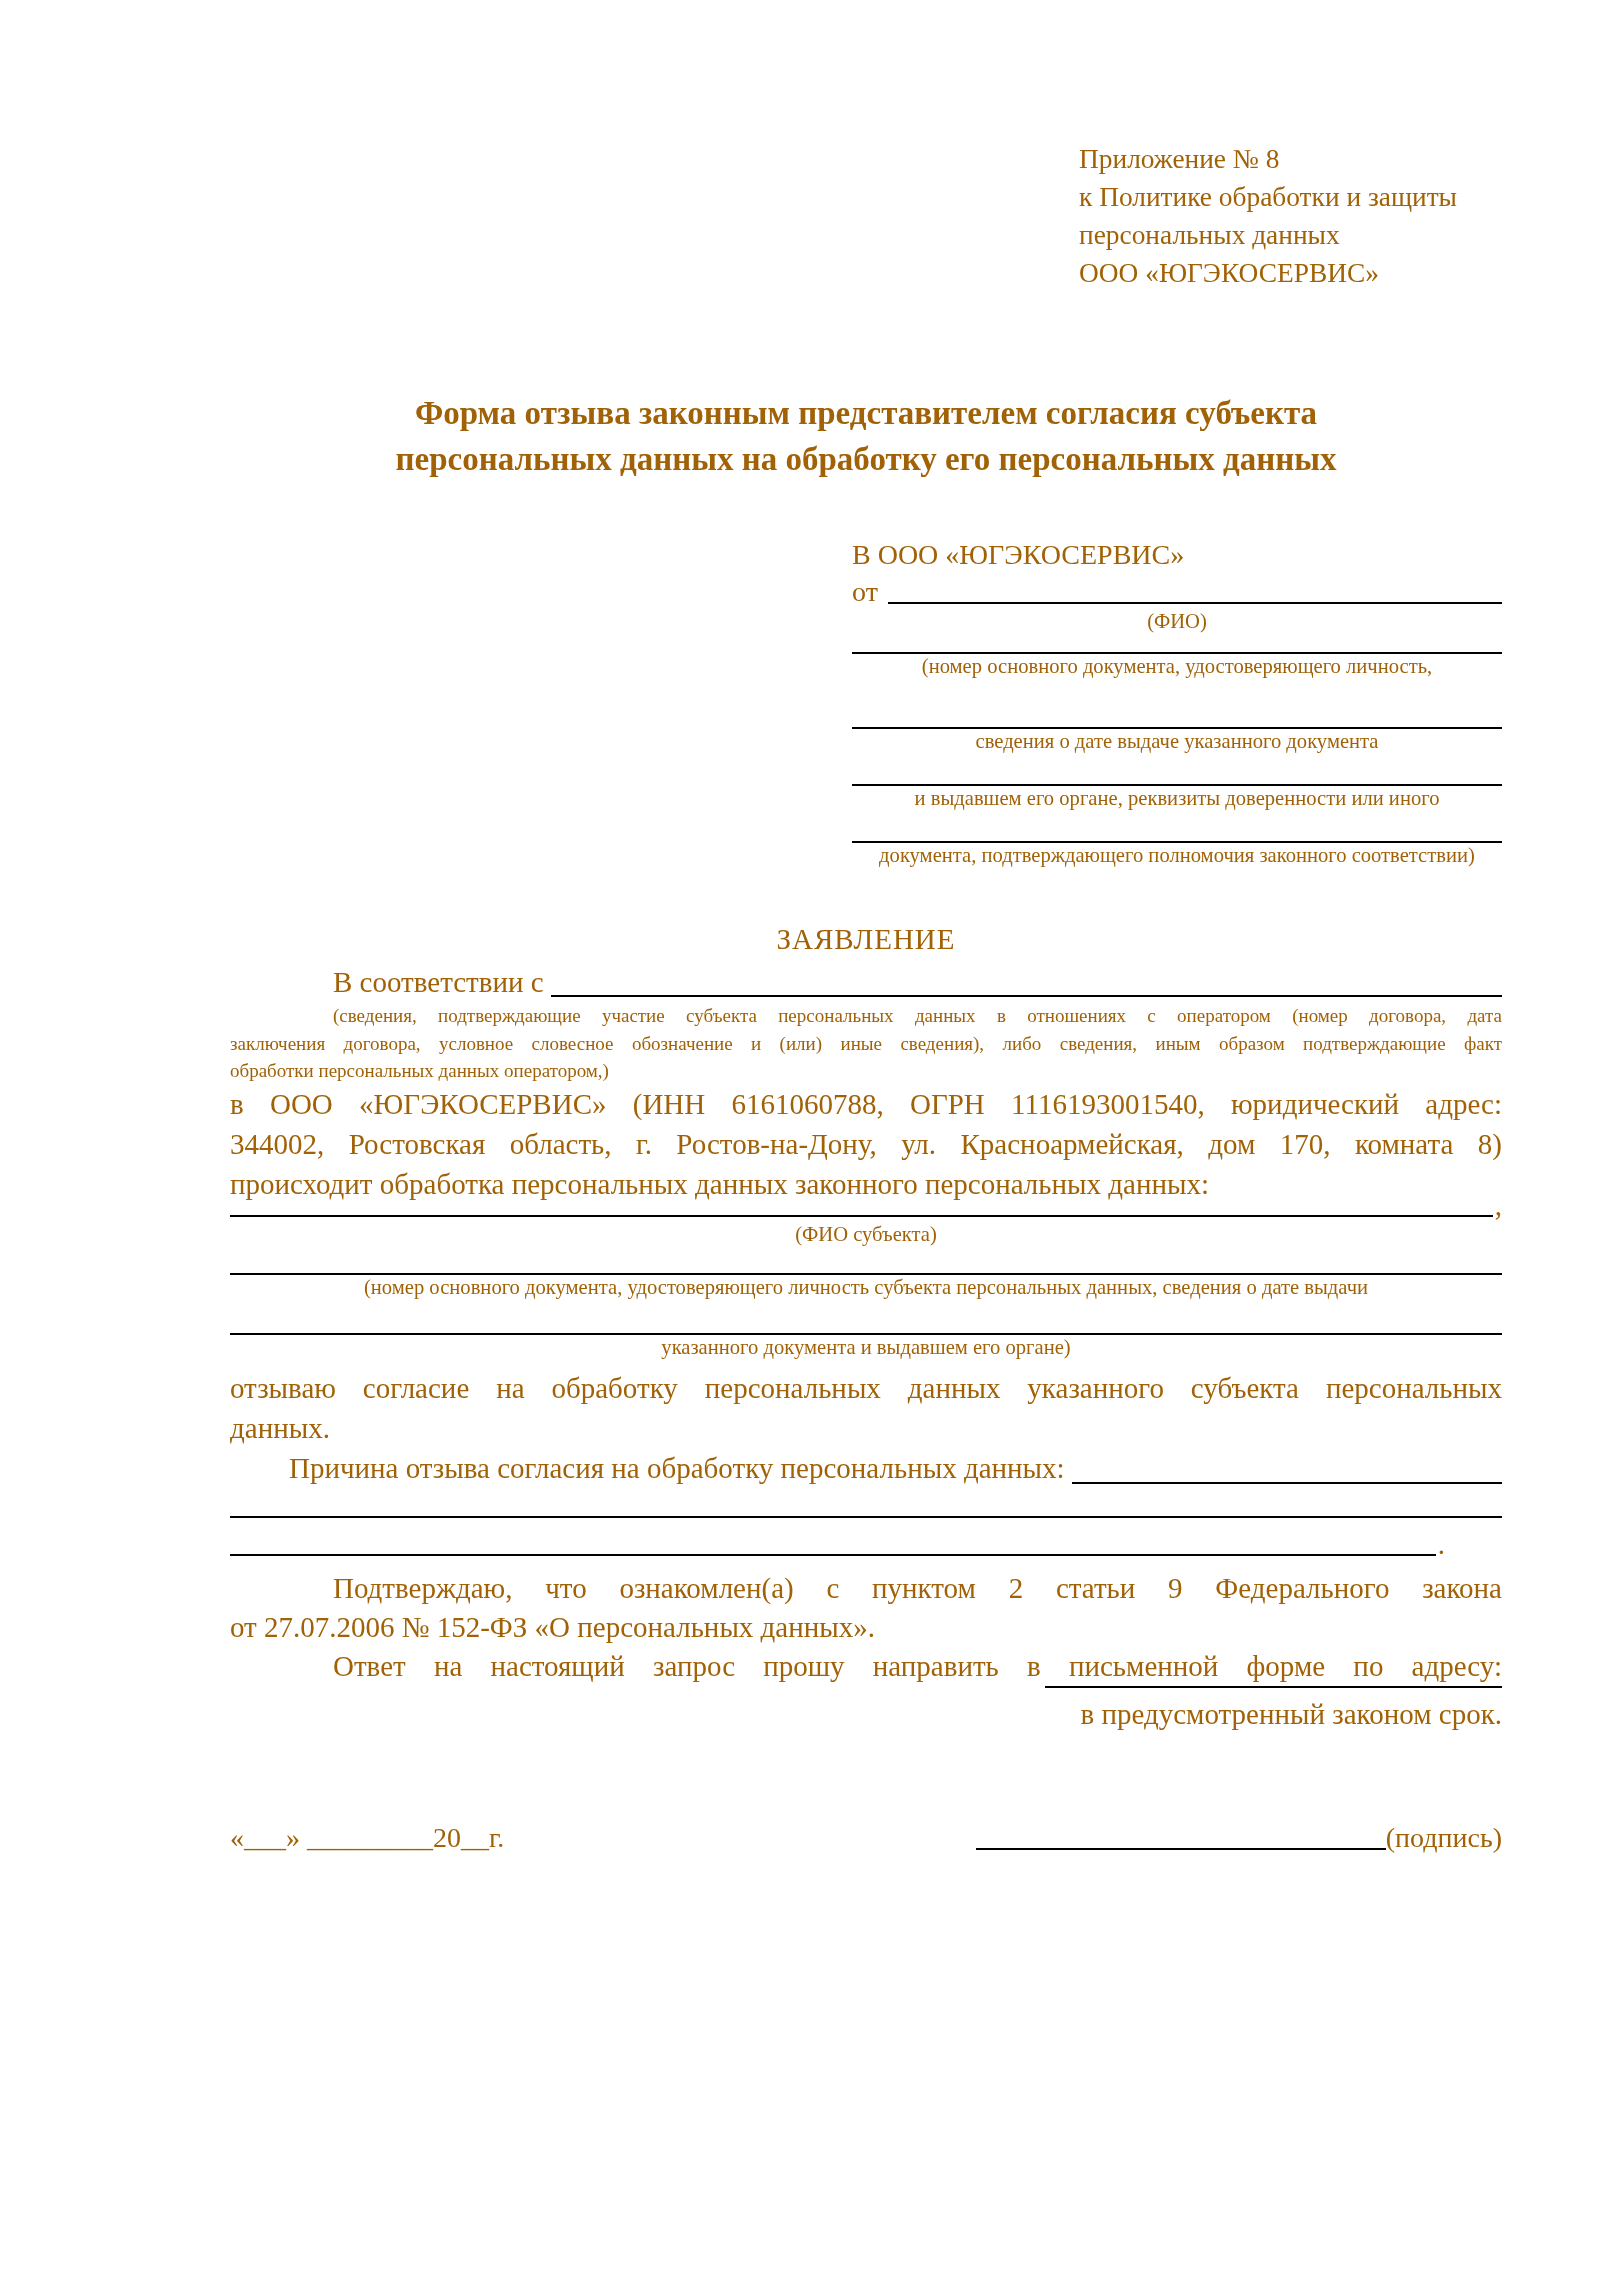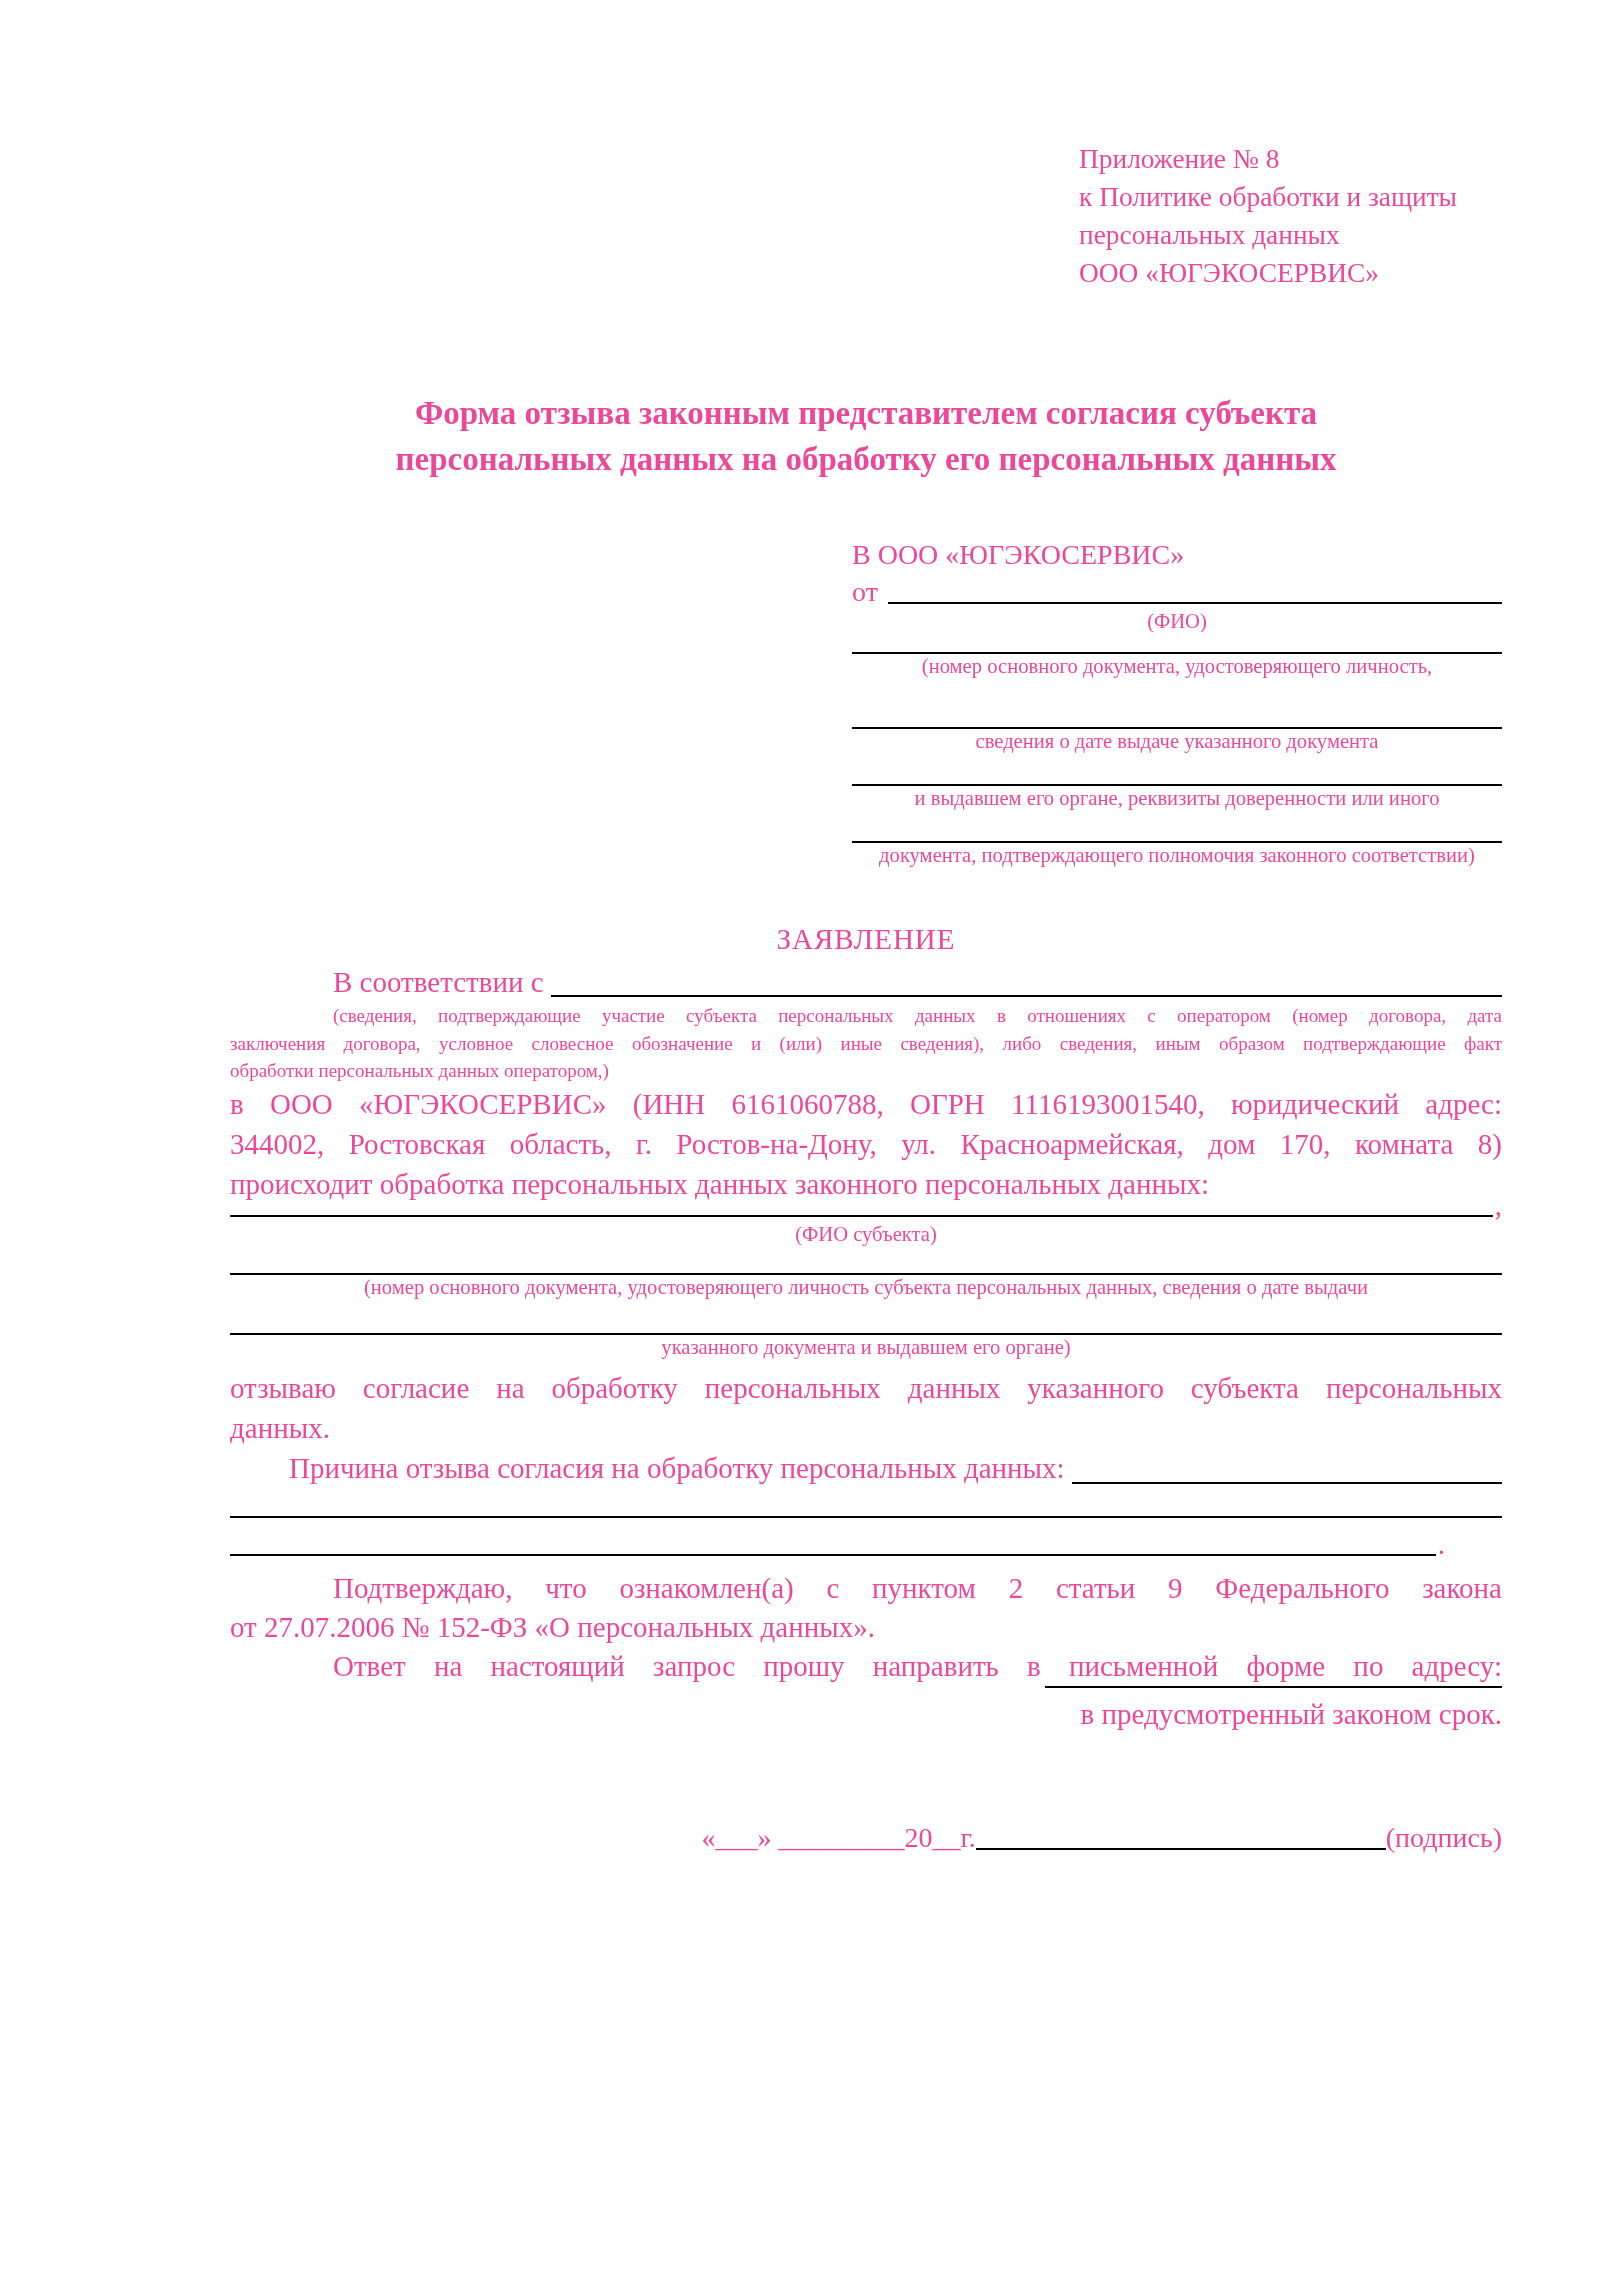--- a/index.html
+++ b/index.html
@@ -1,19 +1,19 @@
 <!DOCTYPE html>
 <html lang="ru"><head>
 <meta charset="utf-8">
 <style>
   html,body { margin:0; padding:0; background:#ffffff; }
   .page {
     position:relative;
     width:1621px; height:2293px;
-    background:#ffffff; color:#ec4899;
+    background:#ffffff; color:#a16207;
     font-family:"Liberation Serif","DejaVu Serif",serif;
     overflow:hidden;
   }
   .content {
     box-sizing:border-box;
     padding:140px 119px 0 230px;
     font-size:29px; line-height:40px;
   }
 
   
@@ -53,21 +53,21 @@
   .reason-row .reason-label { margin-left:59px; margin-right:7.8px; white-space:nowrap;text-align:center; }
 
   .withdraw { margin-top:7.8px; }
   .confirm { margin-top:7.8px; line-height:39px; }
   .reply-l1 { line-height:39px; }
   .reply-row { line-height:39px;flex-direction:column; }
   .inline-line { border-bottom:2.9px solid #000; margin-bottom:6.9px; }
   .w466 { width:457px; }
   .w418 { width:410px; }
 
-  .footer { display:flex; justify-content:flex-end; align-items:flex-end; margin-top:84px; font-size:28px; line-height:39px; }
+  .footer { display:flex; justify-content:space-between; align-items:flex-end; margin-top:84px; font-size:28px; line-height:39px; }
   .sig-group { display:flex; align-items:flex-end; }
 </style>
 </head>
 <body>
 
 <div class="page">
   <div class="content">
 
     <div class="appendix">
       <div>Приложение № 8</div>

